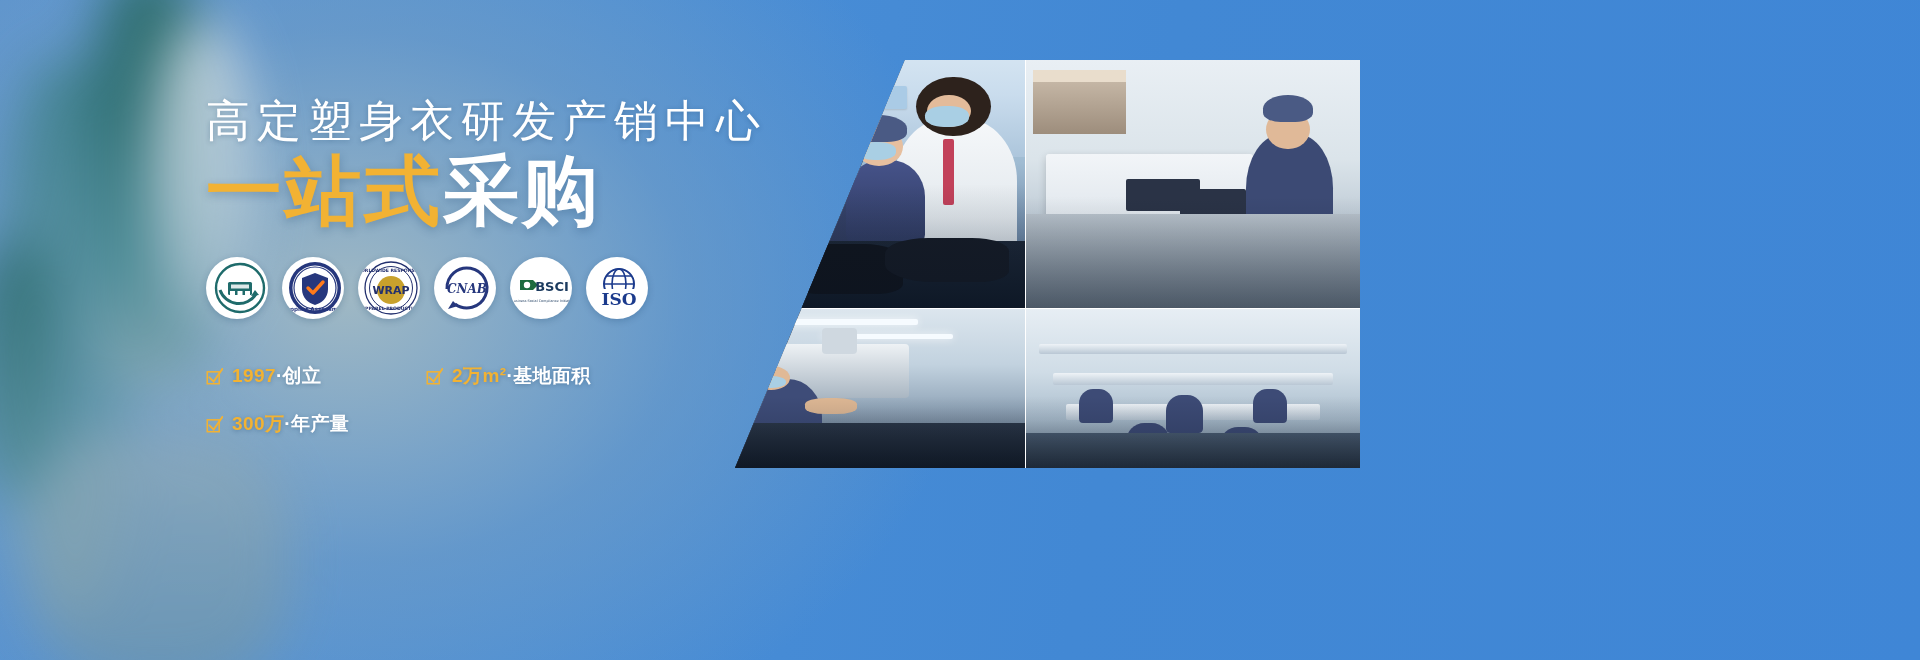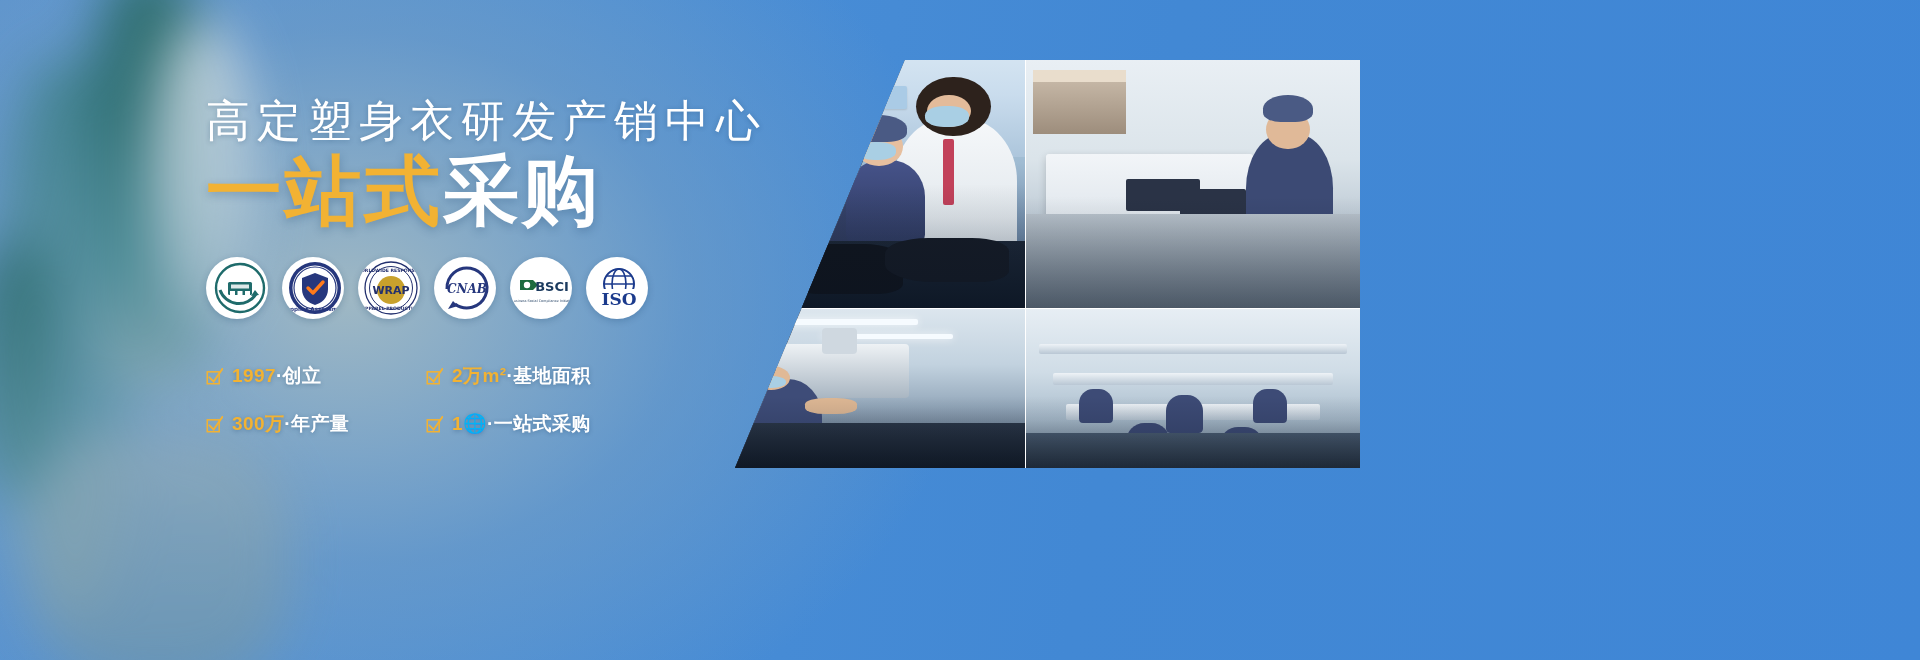--- a/index.html
+++ b/index.html
@@ -285,27 +285,20 @@
       </div>
 
       <div class="stat">
         <svg class="chk" viewBox="0 0 20 20">
           <rect x="1.5" y="4.5" width="14" height="14" fill="none" stroke="#f2b233" stroke-width="1.8"></rect>
           <path d="M4 11 l5 5 L20 0" fill="none" stroke="#f2b233" stroke-width="2.2" stroke-linecap="round"></path>
         </svg>
         <span class="stat-text"><span class="num">300万</span><span>·</span><span>年产量</span></span>
       </div>
 
-      <div class="stat">
-        <svg class="chk" viewBox="0 0 20 20">
-          <rect x="1.5" y="4.5" width="14" height="14" fill="none" stroke="#f2b233" stroke-width="1.8"></rect>
-          <path d="M4 11 l5 5 L20 0" fill="none" stroke="#f2b233" stroke-width="2.2" stroke-linecap="round"></path>
-        </svg>
-        <span class="stat-text"><span class="num">1</span><span class="num">🌐</span><span>·</span><span>一站式采购</span></span>
-      </div>
 
     </div>
   </div>
 
   <div class="collage">
 
     <div class="cell c-main">
       <div class="photo-main">
         <div class="pm-wall"></div>
         <div class="pm-tag" style="left:26%;top:14%;width:9%;height:9%"></div>

